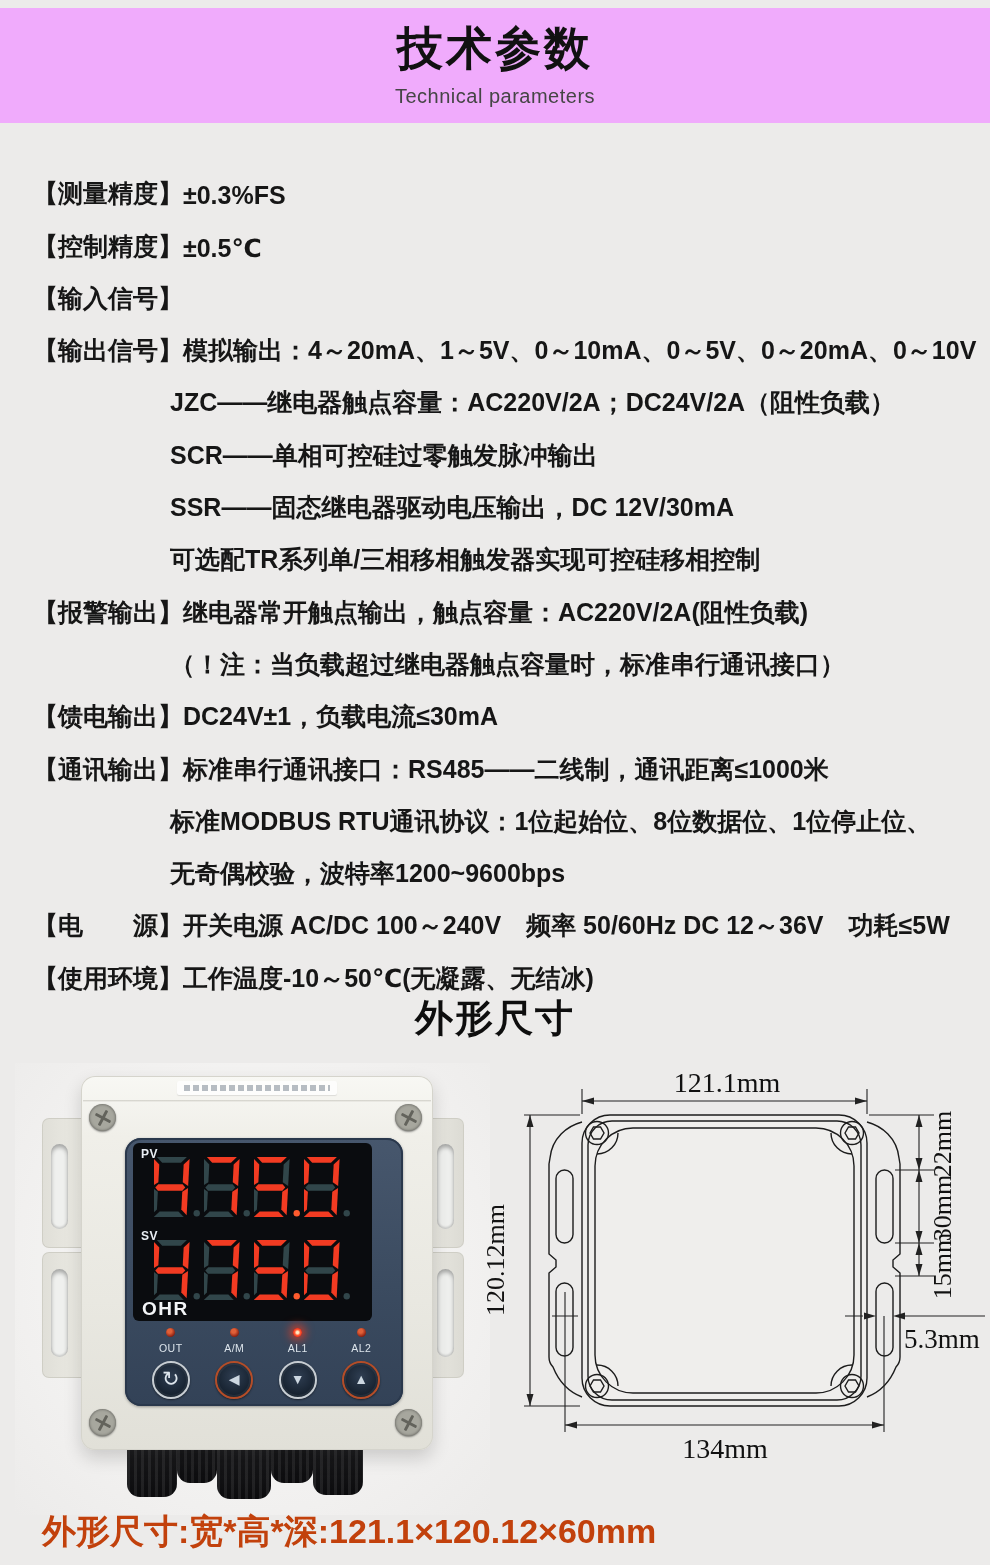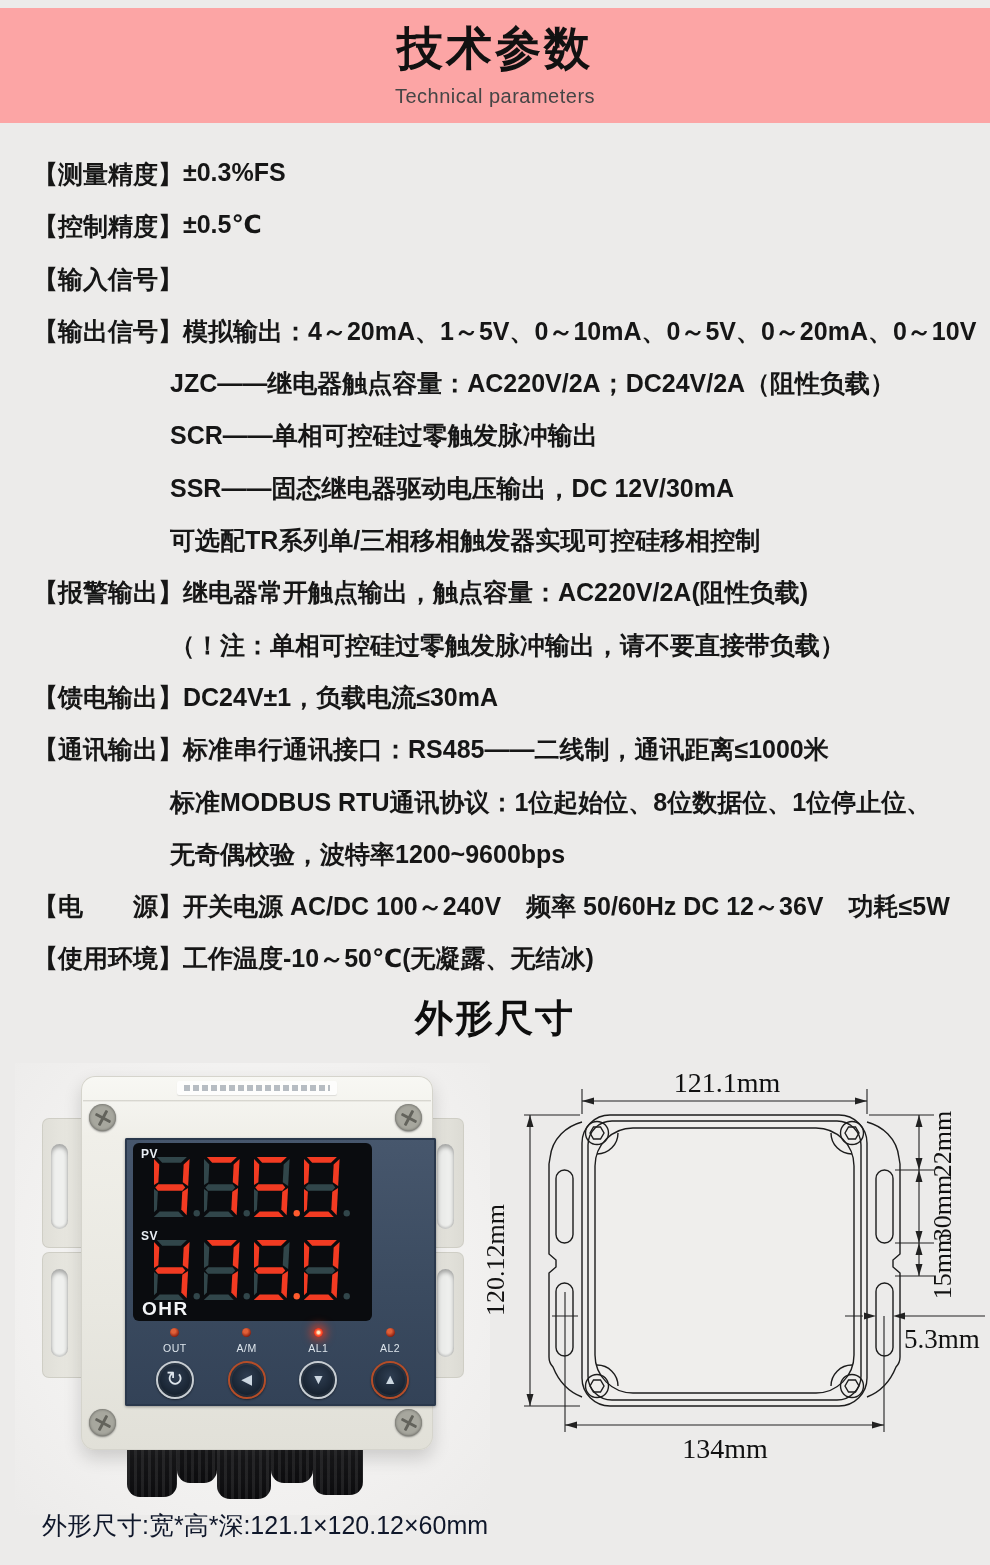--- a/index.html
+++ b/index.html
@@ -1,32 +1,32 @@
 <!DOCTYPE html>
 <html><head>
 <meta charset="utf-8">
 <style>
   html,body{margin:0;padding:0;background:#fff;}
   .page{position:relative;width:990px;height:1565px;background:#ecebea;overflow:hidden;
         font-family:"Liberation Sans","DejaVu Sans",sans-serif;color:#161616;}
   
-  .band{position:absolute;top:8px;left:0;width:100%;height:115px;background:#fca5a5;
+  .band{position:absolute;top:8px;left:0;width:100%;height:115px;background:#f0abfc;
         display:flex;flex-direction:column;align-items:center;justify-content:center;}
   .band .title{font-size:46px;font-weight:700;letter-spacing:3px;color:#111;line-height:1.1;}
   .band .subtitle{font-size:20px;color:#454545;margin-top:12px;letter-spacing:.5px;}
   
   .specs{position:absolute;top:158px;left:33px;right:10px;}
-  .spec-row{height:52.3px;display:flex;align-items:flex-start;font-size:25px;font-weight:600;white-space:nowrap;}
+  .spec-row{height:52.3px;display:flex;align-items:flex-end;font-size:25px;font-weight:600;white-space:nowrap;}
   .spec-label{flex:0 0 137px;letter-spacing:0;}
   .spec-text{flex:1;}
   
   .section-title{position:absolute;top:993px;left:0;width:100%;text-align:center;
                  font-size:38px;font-weight:700;color:#0e0e0e;letter-spacing:2px;}
   
-  .footer-note{position:absolute;top:1509px;left:42px;font-size:25px;font-weight:400;color:#0f172a;}
+  .footer-note{position:absolute;top:1509px;left:42px;font-size:34px;font-weight:700;color:#c2410c;}
   
   .photo{position:absolute;left:15px;top:1063px;width:475px;height:452px;
          background:radial-gradient(ellipse at 50% 45%,#fbfbfa 0%,#f1f0ef 70%,#ecebea 100%);}
   .wing{position:absolute;background:linear-gradient(90deg,#e0dfd8,#ecebe4);border:1px solid #cfcec5;z-index:1;}
   .wing.tl{left:27px;top:55px;width:41px;height:128px;border-radius:7px 0 0 7px;border-right:none;}
   .wing.bl{left:27px;top:189px;width:41px;height:124px;border-radius:7px 0 0 7px;border-right:none;}
   .wing.tr{left:407px;top:55px;width:41px;height:128px;border-radius:0 7px 7px 0;border-left:none;background:linear-gradient(90deg,#ecebe4,#dcdbd4);}
   .wing.br{left:407px;top:189px;width:41px;height:124px;border-radius:0 7px 7px 0;border-left:none;background:linear-gradient(90deg,#ecebe4,#dcdbd4);}
   .wing .slot{position:absolute;width:17px;border-radius:9px;background:#eff0ee;
               box-shadow:inset 0 3px 4px rgba(0,0,0,.32), inset 0 -2px 2px rgba(0,0,0,.12);}
@@ -44,23 +44,23 @@
            background:repeating-linear-gradient(90deg,#b6bcc2 0 6px,transparent 6px 9px);}
   .screw{position:absolute;width:27px;height:27px;border-radius:50%;
          background:radial-gradient(circle at 35% 30%,#ededе6,#b5b5ac 55%,#83837b);
          background-color:#a7a79e;
          box-shadow:0 1px 2px rgba(0,0,0,.45), inset 0 0 3px rgba(0,0,0,.5);}
   .screw::before,.screw::after{content:"";position:absolute;left:50%;top:50%;background:#63635c;border-radius:1px;}
   .screw::before{width:17px;height:3px;transform:translate(-50%,-50%) rotate(28deg);}
   .screw::after{width:3px;height:17px;transform:translate(-50%,-50%) rotate(28deg);}
   .screw.s1{left:8px;top:28px;} .screw.s2{left:314px;top:28px;}
   .screw.s3{left:8px;top:333px;} .screw.s4{left:314px;top:333px;}
-  .panel{position:absolute;left:44px;top:62px;width:278px;height:268px;border-radius:2px;
+  .panel{position:absolute;left:44px;top:62px;width:278px;height:268px;border-radius:16px;
          background:linear-gradient(180deg,#47576d,#3b4b60 55%,#334257);
-         box-shadow:inset 0 0 0 2px #2a384c, 0 1px 3px rgba(0,0,0,.35);padding-left:33px;}
+         box-shadow:inset 0 0 0 2px #2a384c, 0 1px 3px rgba(0,0,0,.35);}
   .display{position:absolute;left:8px;top:5px;width:239px;height:178px;background:#0a0c0f;border-radius:6px;}
   .disp-label{position:absolute;left:8px;font-size:12px;font-weight:700;color:#e9eef3;letter-spacing:.5px;}
   .disp-label.pv{top:4px;} .disp-label.sv{top:86px;}
   .digit-row{position:absolute;left:21px;display:flex;gap:3px;}
   .digit-row.pv{top:14px;} .digit-row.sv{top:97px;}
   .seg-digit{width:47px;height:60px;display:block;}
   .brand{position:absolute;left:9px;bottom:1px;font-size:19px;font-weight:800;color:#f3f5f7;letter-spacing:1.5px;}
   .led-row,.lbl-row,.btn-row{position:absolute;left:14px;right:10px;display:flex;}
   .led-row{top:188px;height:12px;}
   .lbl-row{top:203px;height:14px;}
@@ -131,21 +131,21 @@
       <div class="spec-row">
         <span class="spec-label"></span>
         <span class="spec-text">可选配TR系列单/三相移相触发器实现可控硅移相控制</span>
       </div>
       <div class="spec-row">
         <span class="spec-label">【报警输出】</span>
         <span class="spec-text">继电器常开触点输出，触点容量：AC220V/2A(阻性负载)</span>
       </div>
       <div class="spec-row">
         <span class="spec-label"></span>
-        <span class="spec-text">（！注：单相可控硅过零触发脉冲输出，请不要直接带负载）</span>
+        <span class="spec-text">（！注：当负载超过继电器触点容量时，标准串行通讯接口）</span>
       </div>
       <div class="spec-row">
         <span class="spec-label">【馈电输出】</span>
         <span class="spec-text">DC24V±1，负载电流≤30mA</span>
       </div>
       <div class="spec-row">
         <span class="spec-label">【通讯输出】</span>
         <span class="spec-text">标准串行通讯接口：RS485——二线制，通讯距离≤1000米</span>
       </div>
       <div class="spec-row">

